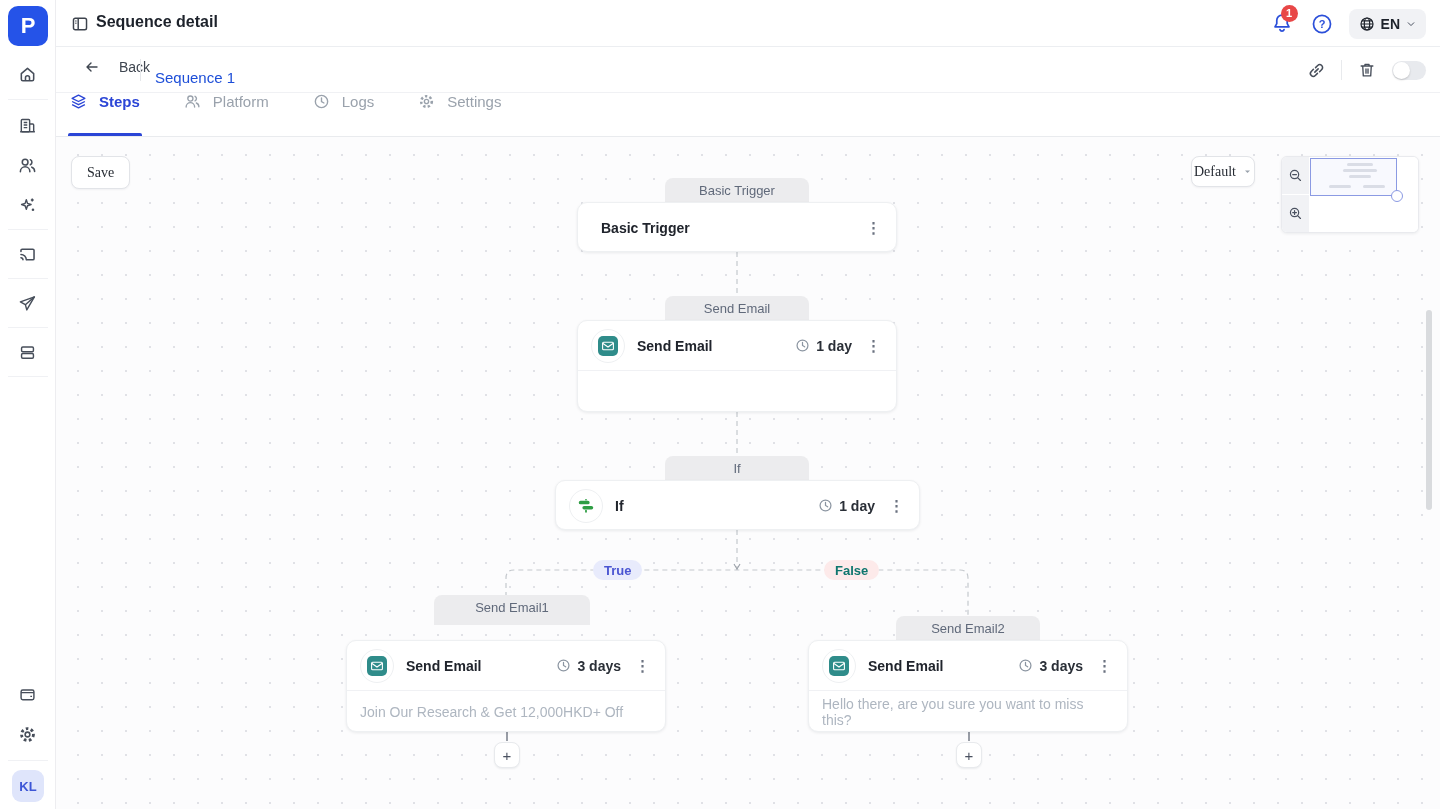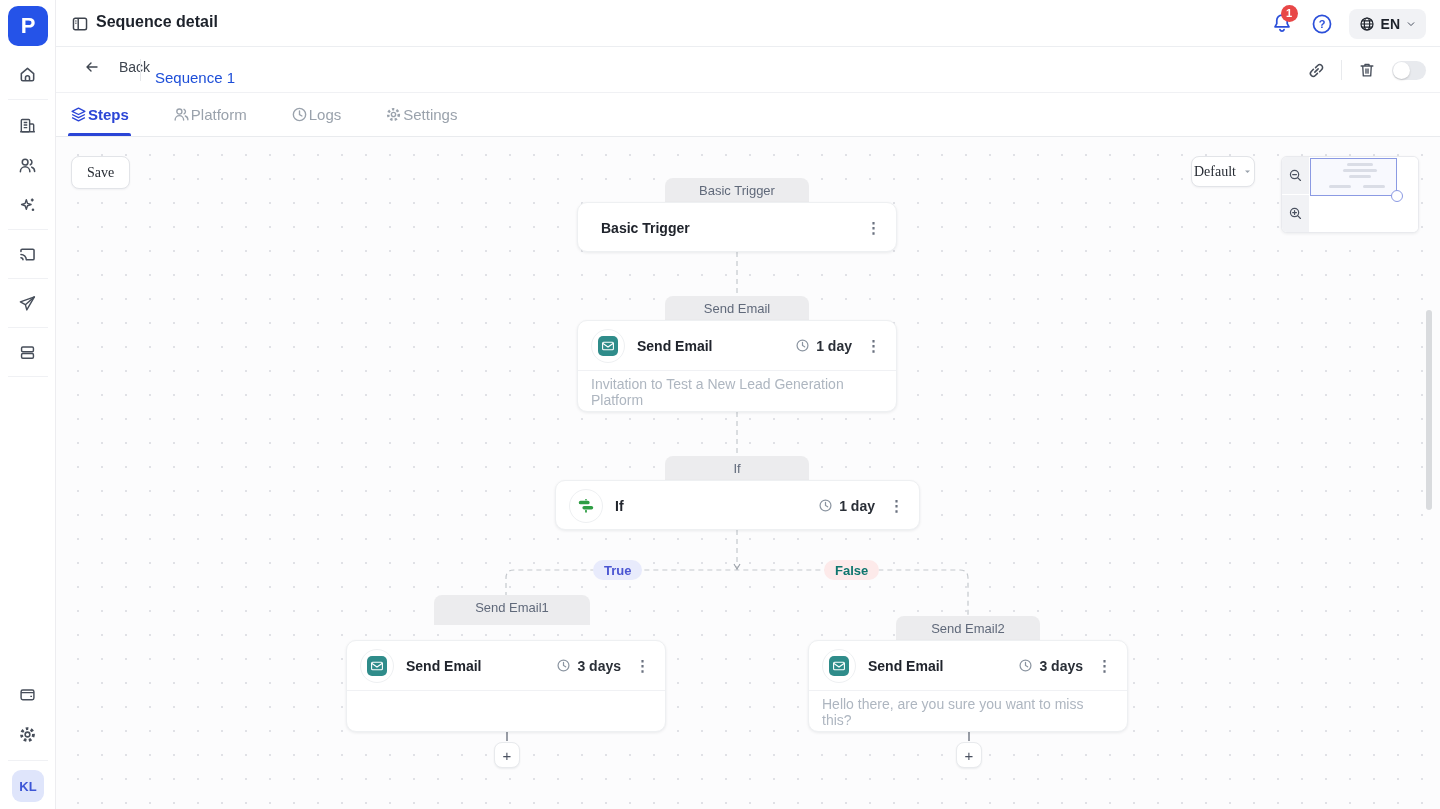--- a/index.html
+++ b/index.html
@@ -35,21 +35,21 @@
   .seq-div { position:absolute; left:84px; top:12px; width:1px; height:22px; background:#e5e7ea; }
   .seq-name { position:absolute; left:99px; top:14px; font-size:15px; color:#1d4ed8;margin-top:8px; }
   .sub-right { position:absolute; right:14px; top:0; height:46px; display:flex; align-items:center; gap:14px; }
   .icon-btn { width:22px; height:22px; color:#474e5a; display:flex; align-items:center; justify-content:center; cursor:pointer; }
   .v-div { width:1px; height:20px; background:#e8eaed; }
   .toggle { width:34px; height:19px; background:#e8eaee; border-radius:10px; position:relative; cursor:pointer; }
   .toggle .knob { position:absolute; left:1px; top:1px; width:17px; height:17px; border-radius:50%; background:#fff; box-shadow:0 1px 2px rgba(0,0,0,.18); }
 
   
   .tabbar { position:absolute; left:56px; top:93px; width:1384px; height:44px; background:#fff; border-bottom:1px solid #e9ebee; display:flex; align-items:center; padding-left:14px; gap:44px; z-index:20; }
-  .tab { display:flex; align-items:center; gap:1px; font-size:15px; color:#9aa2ac; cursor:pointer; height:100%; position:relative; }
+  .tab { display:flex; align-items:flex-start; gap:12px; font-size:15px; color:#9aa2ac; cursor:pointer; height:100%; position:relative; }
   .tab.active { color:#2b45d6; font-weight:700; }
   .tab.active::after { content:""; position:absolute; left:-2px; right:-2px; bottom:0; height:3px; background:#2b45d6; border-radius:2px 2px 0 0; }
 
   
   .canvas { position:absolute; left:56px; top:137px; width:1384px; height:672px; background-color:#fcfcfd;
     background-image:radial-gradient(circle, #e0e1e6 1.2px, transparent 1.2px); background-size:24px 24px; background-position:10px 6px; }
   .overlay { position:absolute; inset:0; z-index:1; pointer-events:none; }
 
   .btn { background:#fff; border:1px solid #e2e4e8; border-radius:8px; font-size:14px; color:#262b33; cursor:pointer; box-shadow:0 1px 2px rgba(16,24,40,.05); font-family:Liberation Serif, serif; }
   .save-btn { position:absolute; left:15px; top:19px; width:59px; height:33px; z-index:5; }
@@ -387,21 +387,20 @@
               <svg width="15" height="15" viewBox="0 0 16 16" fill="none" stroke="currentColor" stroke-width="1.3" stroke-linecap="round">
                 <circle cx="8" cy="8" r="5.8"></circle>
                 <path d="M8 4.6V8l2.3 1.4"></path>
               </svg>
             </span>
           <span>1 day</span>
         </span>
         <span class="kebab">⋮</span>
       </div>
       <div class="card-divider"></div>
-      <div class="card-subject">Invitation to Test a New Lead Generation Platform</div>
     </div>
 
     <div class="chip" style="left:609px;top:319px;width:144px">
       <span>If</span>
     </div>
     <div class="card" style="left:499px;top:343px;width:365px;height:50px">
       <div class="card-row">
         <div class="node-icon">
           <svg width="18" height="18" viewBox="0 0 16 16" fill="#2f9e44">
               <rect x="1.6" y="3.4" width="9.6" height="3.1" rx="1.5"></rect>
@@ -445,20 +444,21 @@
               <svg width="15" height="15" viewBox="0 0 16 16" fill="none" stroke="currentColor" stroke-width="1.3" stroke-linecap="round">
                 <circle cx="8" cy="8" r="5.8"></circle>
                 <path d="M8 4.6V8l2.3 1.4"></path>
               </svg>
             </span>
           <span>3 days</span>
         </span>
         <span class="kebab">⋮</span>
       </div>
       <div class="card-divider"></div>
+      <div class="card-subject">Join Our Research &amp; Get 12,000HKD+ Off</div>
     </div>
 
     <div class="chip" style="left:840px;top:479px;width:144px">
       <span>Send Email2</span>
     </div>
     <div class="card" style="left:752px;top:503px;width:320px;height:92px">
       <div class="card-row">
         <div class="node-icon">
           <svg width="20" height="20" viewBox="0 0 20 20">
               <rect width="20" height="20" rx="5" fill="#2f8c8a"></rect>

